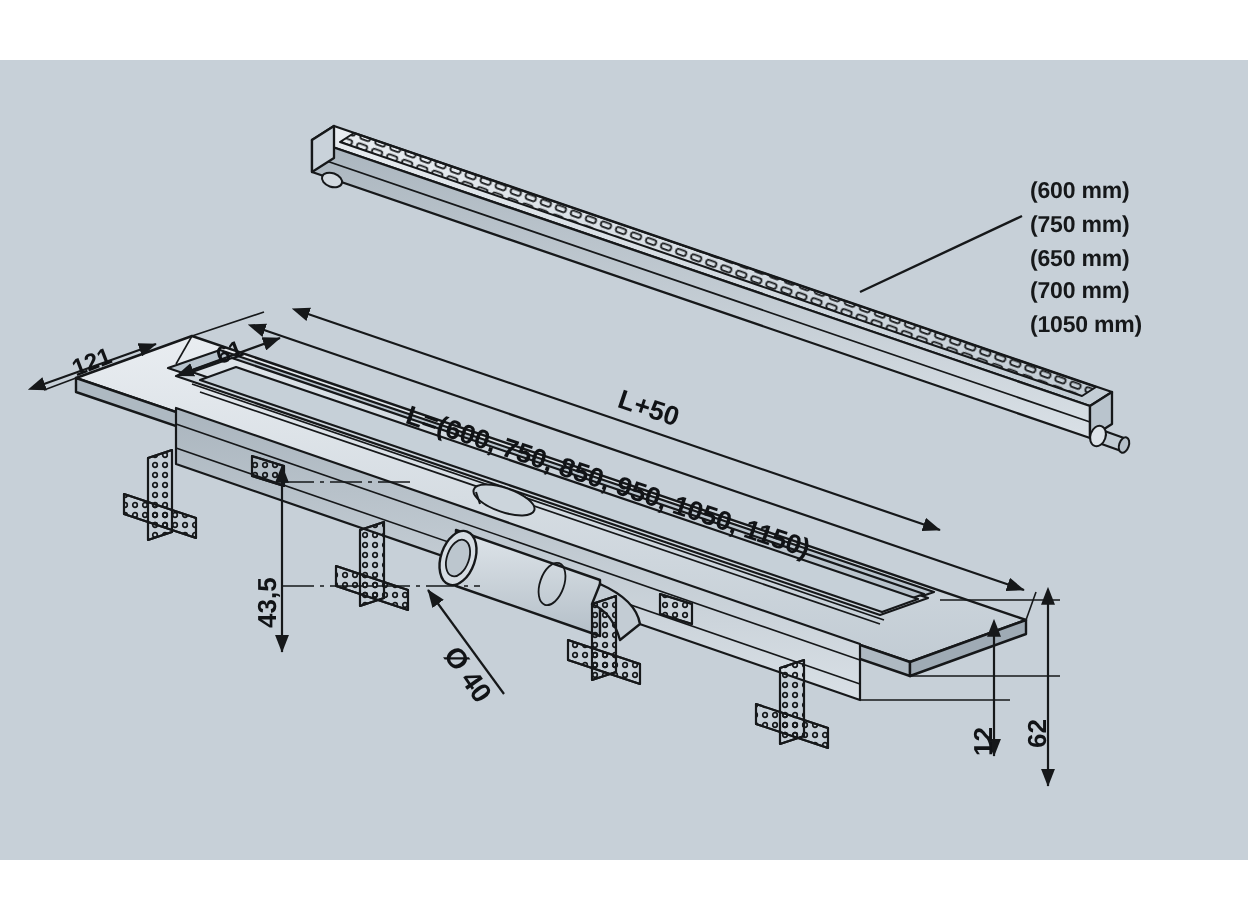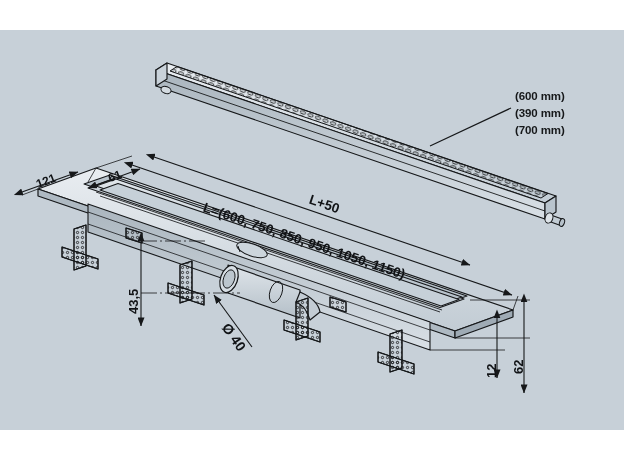--- a/index.html
+++ b/index.html
@@ -217,22 +217,24 @@
       <path d="M455,338 L530,338" stroke-width="0.8"></path>
       <path d="M430,350 L505,350" stroke-width="0.8"></path>
       <path d="M455,331 L530,300" stroke-width="0.8" opacity="0"></path>
       <path d="M470,300 L530,300" stroke-width="0.8"></path>
       <path d="M440,380 L530,380" stroke-width="0.8" opacity="0"></path>
     </g>
   </svg>
 
   <div class="dim-list">
     <div>(600 mm)</div>
-    <div>(390 mm)</div>
+    <div>(750 mm)</div>
+    <div>(650 mm)</div>
     <div>(700 mm)</div>
+    <div>(1050 mm)</div>
   </div>
 
   <div class="lbl" style="left:34px; top:178px; font-size:12px; transform:rotate(-21deg);">121</div>
 
   <div class="lbl" style="left:106px; top:172px; font-size:12px; transform:rotate(-21deg);">61</div>
 
   <div class="lbl" style="left:206px; top:200px; font-size:13.5px; transform:rotate(18.6deg);">L=(600, 750, 850, 950, 1050, 1150)</div>
 
   <div class="lbl" style="left:312px; top:192px; font-size:13.5px; transform:rotate(18.6deg);">L+50</div>
 

